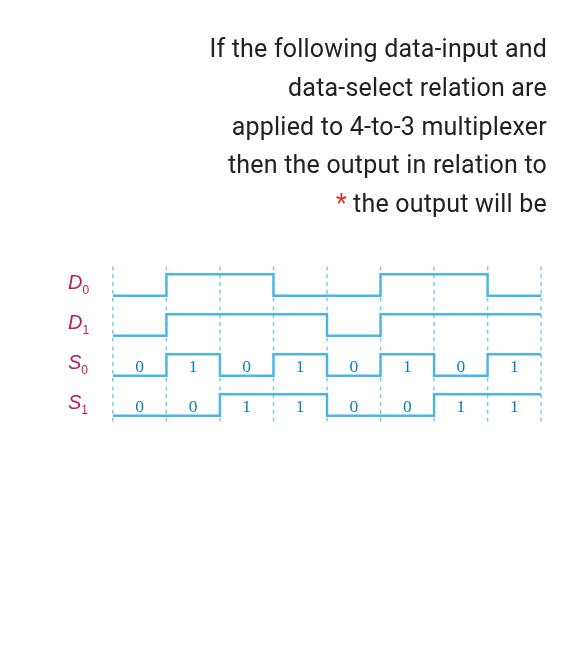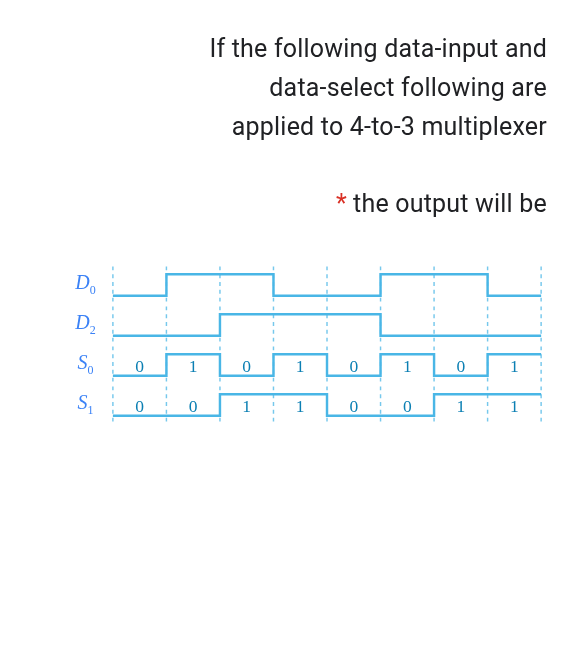--- a/index.html
+++ b/index.html
@@ -32,75 +32,75 @@
     margin-left: 28px;
     margin-top: 40px;
   }
   .row {
     display: flex;
     align-items: center;
     margin-bottom: 0;
   }
   .lbl {
     width: 36px;
-    font-family: Liberation Serif, serif;
+    font-family: Liberation Sans, sans-serif;
     font-style: italic;
     font-size: 20px;
-    color: #3b82f6;
-    text-align: center;
+    color: #be185d;
+    text-align: left;
     padding-right: 6px;
     line-height: 1;
   }
   .lbl sub {
     font-size: 12px;
     font-style: normal;
   }
 </style>
 </head>
 <body>
 
 <div class="page">
 
   <div class="question">
     <span>If the following data-input and</span><br>
-    <span>data-select following are</span><br>
+    <span>data-select relation are</span><br>
     <span>applied to 4-to-3 multiplexer</span><br>
-    <br>
+    <span>then the output in relation to</span><br>
     <span class="asterisk">*</span><span>the output will be</span>
   </div>
 
   <div class="diagram" id="diagram">
       <div class="row">
         <div class="lbl">D<sub>0</sub></div>
         <svg width="450" height="40" viewBox="0 0 450 40">
           <line x1="4" y1="2" x2="4" y2="40" stroke="#49b6e6" stroke-width="1.5" stroke-dasharray="4 4" opacity="0.75"></line>
           <line x1="59" y1="2" x2="59" y2="40" stroke="#49b6e6" stroke-width="1.5" stroke-dasharray="4 4" opacity="0.75"></line>
           <line x1="114" y1="2" x2="114" y2="40" stroke="#49b6e6" stroke-width="1.5" stroke-dasharray="4 4" opacity="0.75"></line>
           <line x1="169" y1="2" x2="169" y2="40" stroke="#49b6e6" stroke-width="1.5" stroke-dasharray="4 4" opacity="0.75"></line>
           <line x1="224" y1="2" x2="224" y2="40" stroke="#49b6e6" stroke-width="1.5" stroke-dasharray="4 4" opacity="0.75"></line>
           <line x1="279" y1="2" x2="279" y2="40" stroke="#49b6e6" stroke-width="1.5" stroke-dasharray="4 4" opacity="0.75"></line>
           <line x1="334" y1="2" x2="334" y2="40" stroke="#49b6e6" stroke-width="1.5" stroke-dasharray="4 4" opacity="0.75"></line>
           <line x1="389" y1="2" x2="389" y2="40" stroke="#49b6e6" stroke-width="1.5" stroke-dasharray="4 4" opacity="0.75"></line>
           <line x1="444" y1="2" x2="444" y2="40" stroke="#49b6e6" stroke-width="1.5" stroke-dasharray="4 4" opacity="0.75"></line>
           <path d="M 4 32 L 59 32 L 59 10 L 114 10 L 169 10 L 169 32 L 224 32 L 279 32 L 279 10 L 334 10 L 389 10 L 389 32 L 444 32" stroke="#49b6e6" stroke-width="2.5" fill="none" stroke-linejoin="miter"></path>
         </svg>
       </div>
       <div class="row">
-        <div class="lbl">D<sub>2</sub></div>
+        <div class="lbl">D<sub>1</sub></div>
         <svg width="450" height="40" viewBox="0 0 450 40">
           <line x1="4" y1="2" x2="4" y2="40" stroke="#49b6e6" stroke-width="1.5" stroke-dasharray="4 4" opacity="0.75"></line>
           <line x1="59" y1="2" x2="59" y2="40" stroke="#49b6e6" stroke-width="1.5" stroke-dasharray="4 4" opacity="0.75"></line>
           <line x1="114" y1="2" x2="114" y2="40" stroke="#49b6e6" stroke-width="1.5" stroke-dasharray="4 4" opacity="0.75"></line>
           <line x1="169" y1="2" x2="169" y2="40" stroke="#49b6e6" stroke-width="1.5" stroke-dasharray="4 4" opacity="0.75"></line>
           <line x1="224" y1="2" x2="224" y2="40" stroke="#49b6e6" stroke-width="1.5" stroke-dasharray="4 4" opacity="0.75"></line>
           <line x1="279" y1="2" x2="279" y2="40" stroke="#49b6e6" stroke-width="1.5" stroke-dasharray="4 4" opacity="0.75"></line>
           <line x1="334" y1="2" x2="334" y2="40" stroke="#49b6e6" stroke-width="1.5" stroke-dasharray="4 4" opacity="0.75"></line>
           <line x1="389" y1="2" x2="389" y2="40" stroke="#49b6e6" stroke-width="1.5" stroke-dasharray="4 4" opacity="0.75"></line>
           <line x1="444" y1="2" x2="444" y2="40" stroke="#49b6e6" stroke-width="1.5" stroke-dasharray="4 4" opacity="0.75"></line>
-          <path d="M 4 32 L 59 32 L 114 32 L 114 10 L 169 10 L 224 10 L 279 10 L 279 32 L 334 32 L 389 32 L 444 32" stroke="#49b6e6" stroke-width="2.5" fill="none" stroke-linejoin="miter"></path>
+          <path d="M 4 32 L 59 32 L 59 10 L 114 10 L 169 10 L 224 10 L 224 32 L 279 32 L 279 10 L 334 10 L 389 10 L 444 10" stroke="#49b6e6" stroke-width="2.5" fill="none" stroke-linejoin="miter"></path>
         </svg>
       </div>
       <div class="row">
         <div class="lbl">S<sub>0</sub></div>
         <svg width="450" height="40" viewBox="0 0 450 40">
           <line x1="4" y1="2" x2="4" y2="40" stroke="#49b6e6" stroke-width="1.5" stroke-dasharray="4 4" opacity="0.75"></line>
           <line x1="59" y1="2" x2="59" y2="40" stroke="#49b6e6" stroke-width="1.5" stroke-dasharray="4 4" opacity="0.75"></line>
           <line x1="114" y1="2" x2="114" y2="40" stroke="#49b6e6" stroke-width="1.5" stroke-dasharray="4 4" opacity="0.75"></line>
           <line x1="169" y1="2" x2="169" y2="40" stroke="#49b6e6" stroke-width="1.5" stroke-dasharray="4 4" opacity="0.75"></line>
           <line x1="224" y1="2" x2="224" y2="40" stroke="#49b6e6" stroke-width="1.5" stroke-dasharray="4 4" opacity="0.75"></line>

